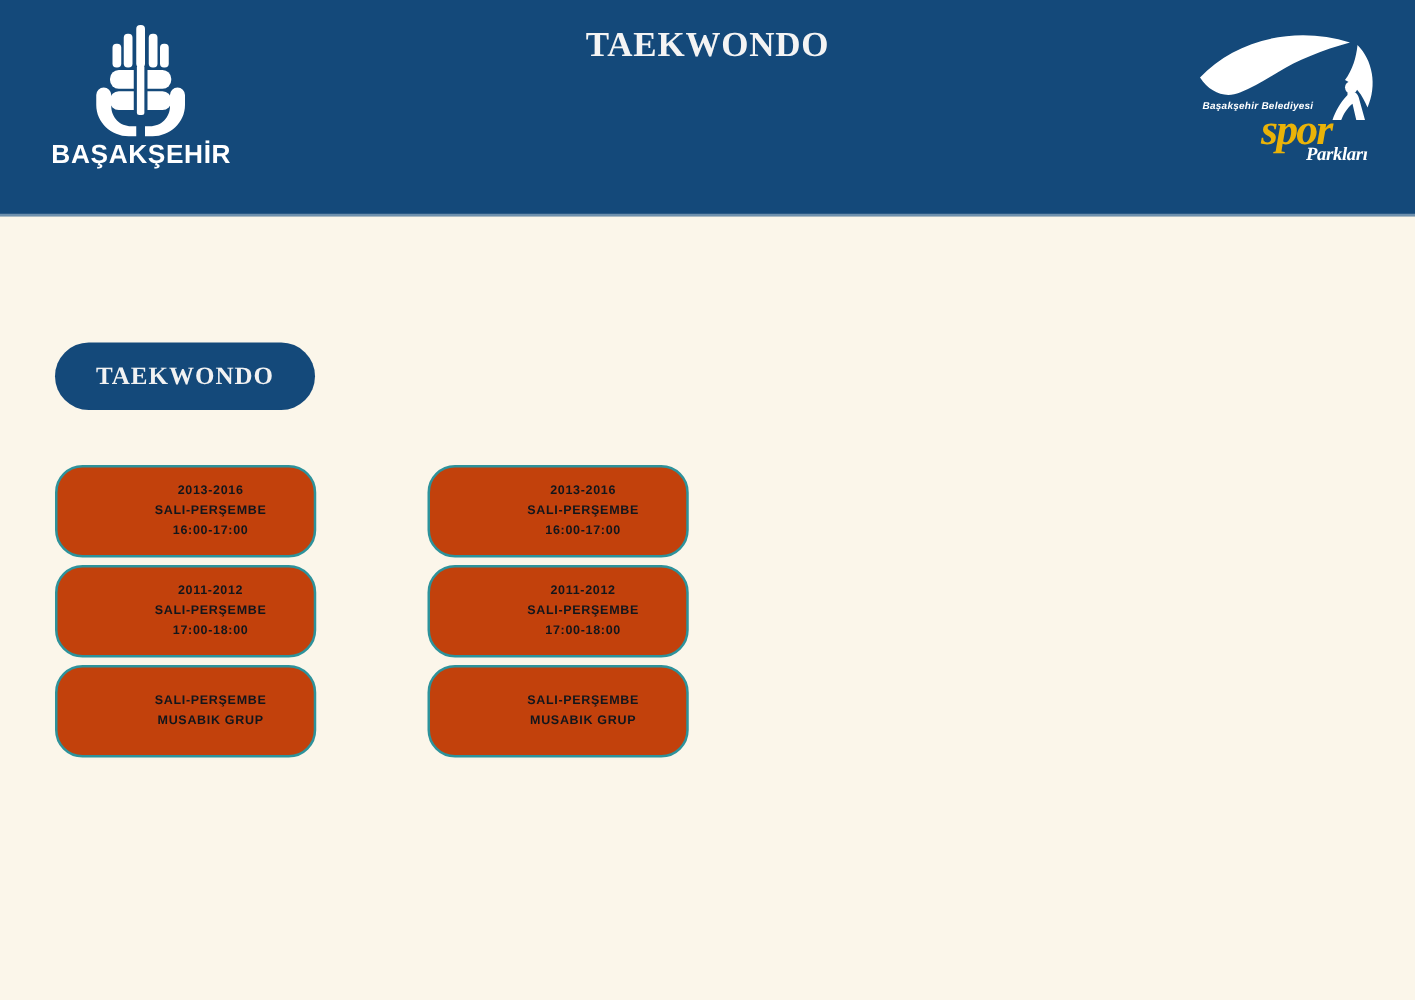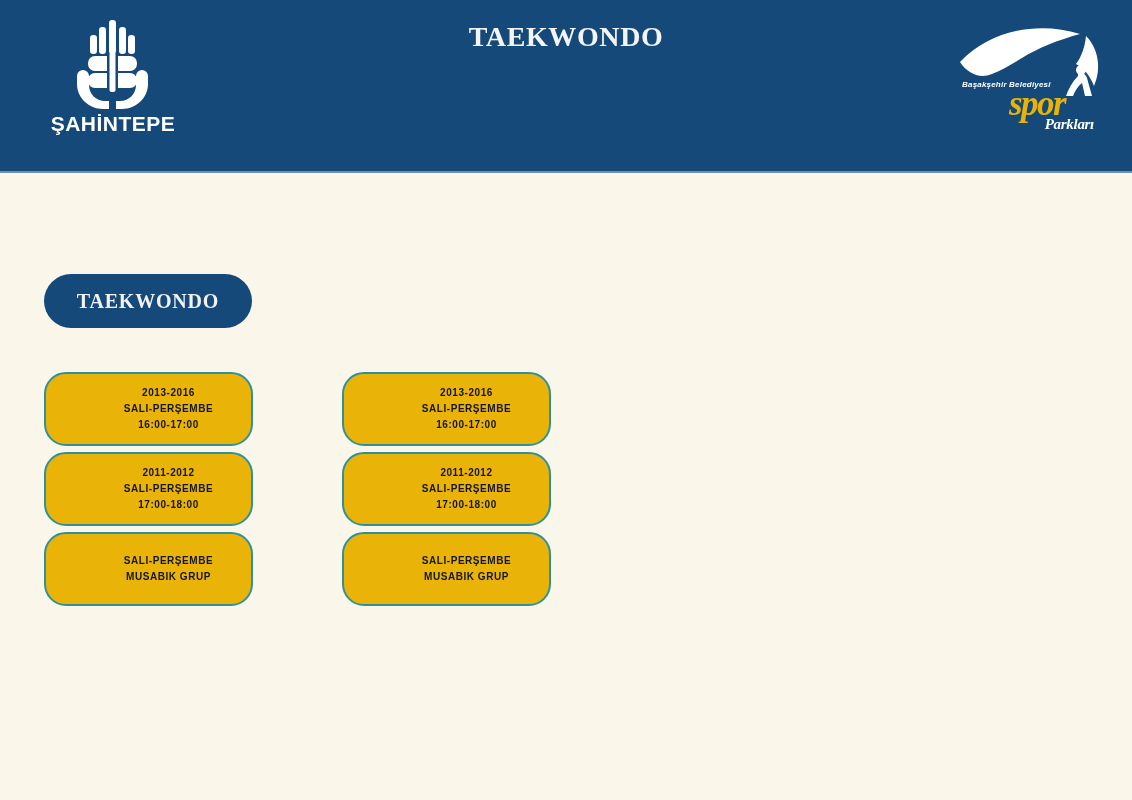--- a/index.html
+++ b/index.html
@@ -178,21 +178,21 @@
     width: 209px;
   }
   #column-0 { left: 44px; }
   #column-1 { left: 342px; }
 
   .class-card {
     position: relative;
     width: 209px;
     height: 74px;
     box-sizing: border-box;
-    background: #eab308;
+    background: #c2410c;
     border: 2px solid #2d929b;
     border-radius: 22px;
     margin-bottom: 6px;
     display: flex;
     flex-direction: column;
     align-items: center;
     justify-content: center;
     padding-left: 40px;
   }
   .card-line {
@@ -226,21 +226,21 @@
           <path d="M38 42 H26 a7 7 0 0 0 -7 7 v1 a7 7 0 0 0 7 7 h12 z"></path>
           <path d="M49 42 H61 a7 7 0 0 1 7 7 v1 a7 7 0 0 1 -7 7 H49 z"></path>
           <path d="M38 59 H26 a7 7 0 0 0 -7 7 v1 a7 7 0 0 0 7 7 h12 z"></path>
           <path d="M49 59 H61 a7 7 0 0 1 7 7 v1 a7 7 0 0 1 -7 7 H49 z"></path>
 
           <path d="M14 56 a6 6 0 0 1 6 6 v9 c0 9 7 16 16 16 h4 v8 h-6 c-14 0 -26 -11 -26 -25 v-8 a6 6 0 0 1 6 -6 z"></path>
           <path d="M73 56 a6 6 0 0 0 -6 6 v9 c0 9 -7 16 -16 16 h-4 v8 h6 c14 0 26 -11 26 -25 v-8 a6 6 0 0 0 -6 -6 z"></path>
         </g>
       </svg>
     </div>
-    <div id="municipality-name">ŞAHİNTEPE</div>
+    <div id="municipality-name">BAŞAKŞEHİR</div>
   </div>
 
   <div id="header-title">
     <span class="tline">TAEKWONDO</span>
   </div>
 
   <div id="brand-logo-right">
     <svg id="spor-swoosh" viewBox="0 0 150 72" aria-hidden="true">
       <path d="M6 38 C34 8 82 -4 126 10 C104 16 84 24 68 34 C58 40 48 46 38 50 C26 55 14 50 6 38 Z" fill="#ffffff"></path>
       <path d="M132 12 C144 24 148 44 140 62 C136 52 130 44 122 40 C128 32 131 22 132 12 Z" fill="#ffffff"></path>

